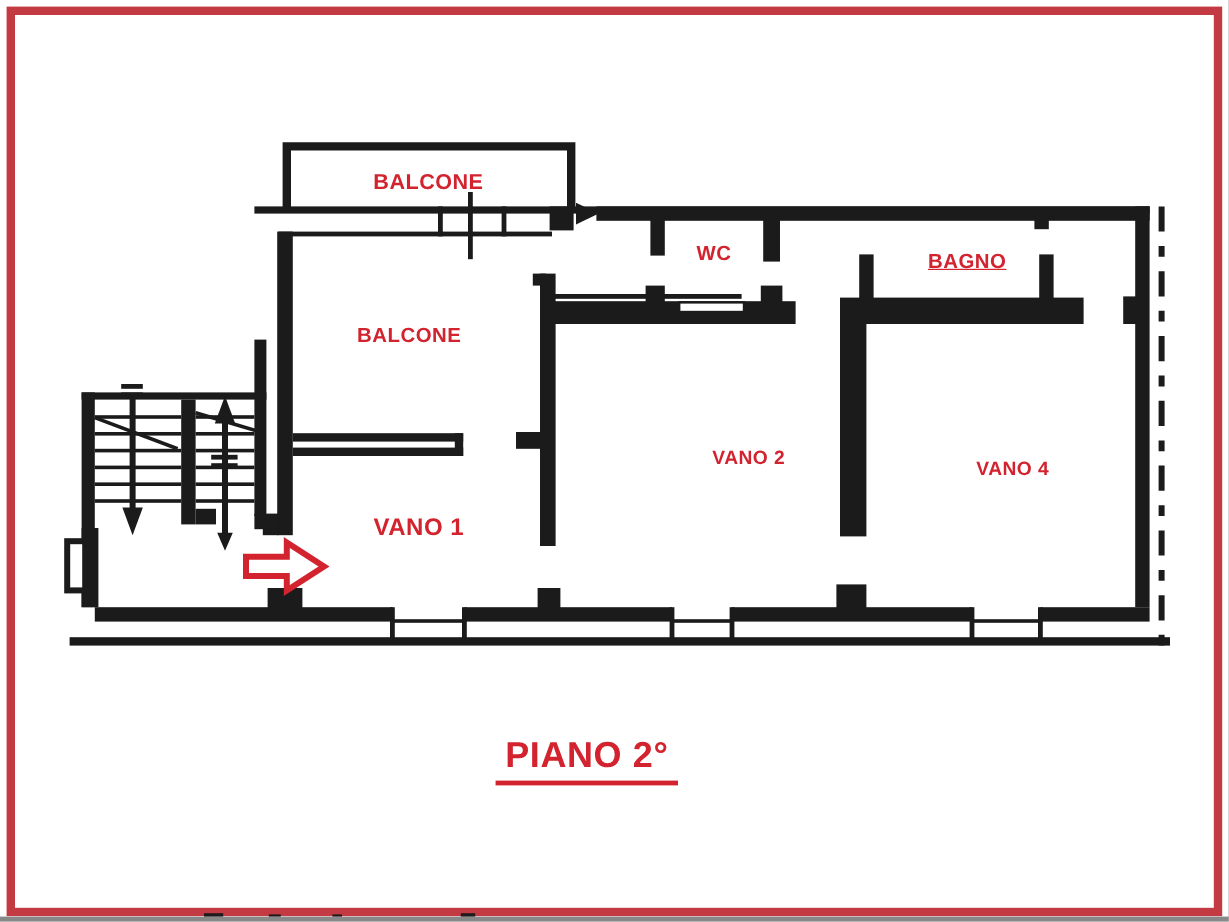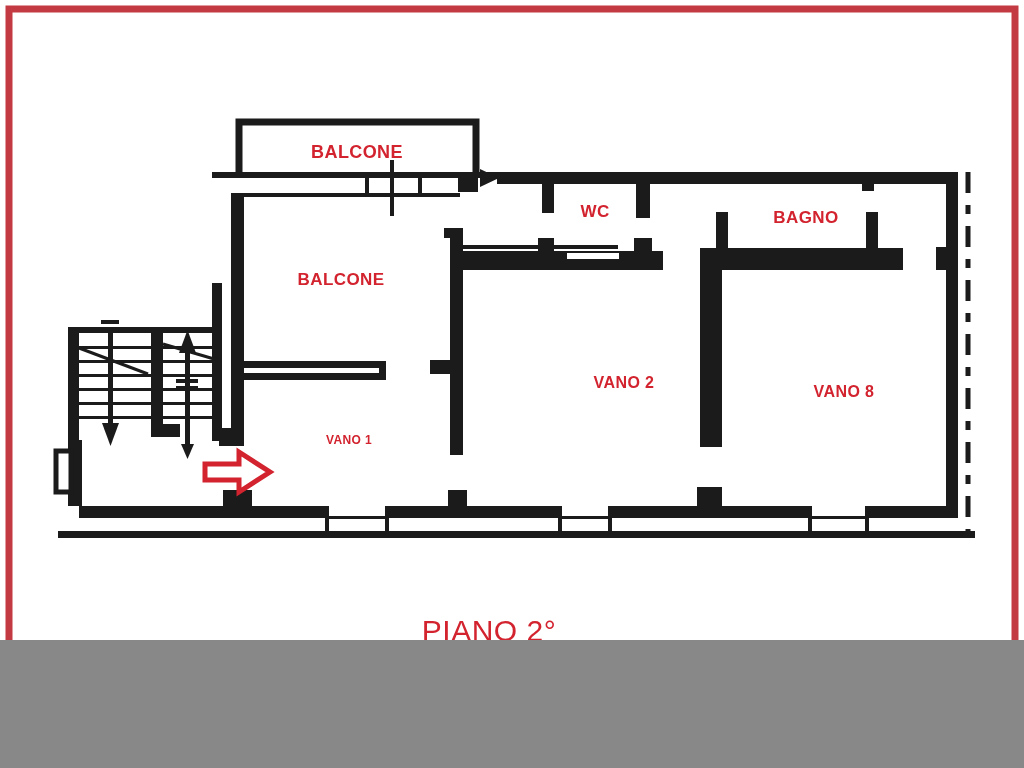--- a/index.html
+++ b/index.html
@@ -4,49 +4,49 @@
 <style>
   :root{
     --border-red:#c43a42;
     --label-red:#d2232e;
     --plan-black:#1b1b1b;
     --paper:#ffffff;
   }
   html,body{margin:0;padding:0;background:#888;}
   .stage{
     position:relative;
-    width:1024px;height:640px;
+    width:1024px;height:764px;
     background:var(--paper);
     overflow:hidden;
     font-family:"Liberation Sans", sans-serif;
   }
   .plan-svg{position:absolute;left:0;top:0;}
   .room-label{
     position:absolute;
     transform:translate(-50%,-50%);
     color:var(--label-red);
     font-weight:bold;
     font-size:17px;
     letter-spacing:.4px;
     white-space:nowrap;
     user-select:none;
   }
   #lbl-balcone{left:357px;top:152px;font-size:18px;}
   #lbl-wc{left:595px;top:212px;}
-  #lbl-bagno{left:806px;top:218px;}
+  #lbl-bagno{left:806px;top:218px;text-decoration:underline;}
   #lbl-cucina{left:341px;top:280px;}
-  #lbl-vano1{left:349px;top:440px;font-size:12px;}
+  #lbl-vano1{left:349px;top:440px;font-size:20px;}
   #lbl-vano2{left:580px;top:383px;font-size:16px;margin-left:44px;}
   #lbl-vano3{left:844px;top:392px;font-size:16px;}
   .floor-title{
     position:absolute;
     left:489px;top:634px;
     transform:translate(-50%,-50%);
     color:var(--label-red);
-    font-weight:normal;
+    font-weight:bold;
     font-size:30px;
     letter-spacing:.5px;
     border-bottom:4px solid var(--label-red);
     padding:0 8px 3px 8px;
     white-space:nowrap;
   }
 </style>
 </head>
 <body>
 
@@ -216,17 +216,17 @@
       </g>
     </g>
   </svg>
 
   <div class="room-label" id="lbl-balcone">BALCONE</div>
   <div class="room-label" id="lbl-wc">WC</div>
   <div class="room-label" id="lbl-bagno">BAGNO</div>
   <div class="room-label" id="lbl-cucina">BALCONE</div>
   <div class="room-label" id="lbl-vano1">VANO 1</div>
   <div class="room-label" id="lbl-vano2">VANO 2</div>
-  <div class="room-label" id="lbl-vano3">VANO 8</div>
+  <div class="room-label" id="lbl-vano3">VANO 4</div>
 
   <div class="floor-title">PIANO 2°</div>
 
 </div>
 
 </body></html>

